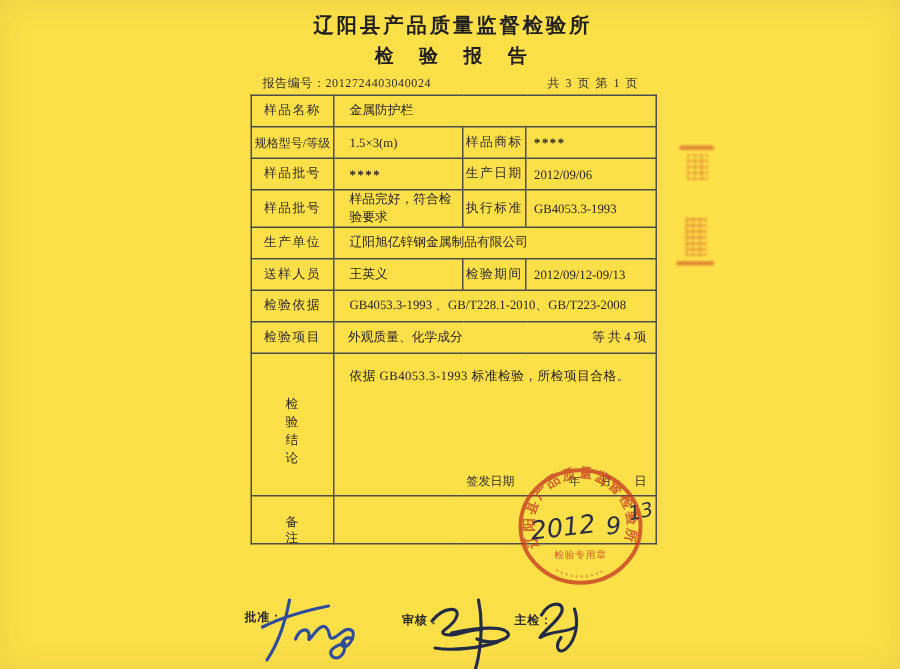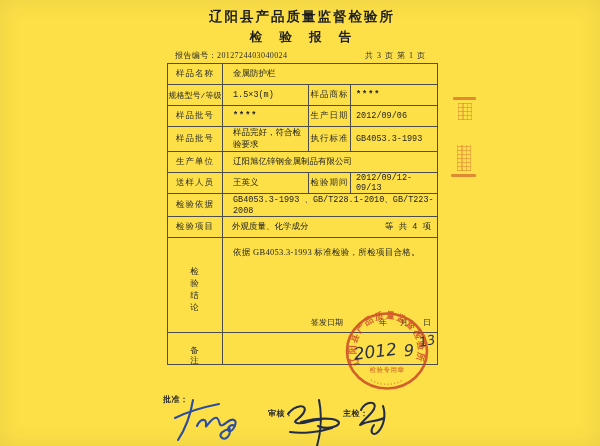--- a/index.html
+++ b/index.html
@@ -25,21 +25,21 @@
 
   
   table.report {
     position:absolute; left:167px; top:63px; width:270px;
     border-collapse:collapse; table-layout:fixed;
     font-size:8.5px; color:#242424;
   }
   table.report { border:1.5px solid #3a3a3a; }
   table.report td { border:1px solid #4c4c4c; overflow:hidden; }
   col.c1 { width:55px; } col.c2 { width:86px; } col.c3 { width:42px; } col.c4 { width:87px; }
-  tr.r td { height:21px;font-family:Liberation Mono, monospace; }
+  tr.r td { height:21px; }
   td.lab { text-align:center; letter-spacing:1px; color:#2b2b2b; }
   td.lab.tight { letter-spacing:0; font-size:8px; }
   td.val { padding-left:10px; text-align:left; }
   td.val4 { padding-left:5px; text-align:left; }
   .stars { letter-spacing:1px; font-weight:bold; }
   .items-flex { display:flex; justify-content:space-between; align-items:center; padding:0 6px 0 9px; }
 
   
   tr.tall td { height:95px; }
   tr.short td { height:32px; }
@@ -69,21 +69,21 @@
     background:
       repeating-linear-gradient(0deg,  rgba(198,52,34,0.55) 0 1.4px, transparent 1.4px 4px),
       repeating-linear-gradient(90deg, rgba(198,52,34,0.45) 0 1.4px, transparent 1.4px 4.5px);
   }
   .pstamp2 .glyphs { height:26px; }
 
   
   .hand-date { position:absolute; left:348px; top:324px; width:96px; height:48px; pointer-events:none; }
   .sigs { position:absolute; left:155px; top:392px; width:310px; height:54px; pointer-events:none; }
   .sig-label { position:absolute; font-size:8px; font-weight:bold; color:#2b2b2b; letter-spacing:0.5px; }
-  .sig-label.l1 { left:163px; top:394px; }
+  .sig-label.l1 { left:163px; top:406px; }
   .sig-label.l2 { left:268px; top:408px; }
   .sig-label.l3 { left:343px; top:408px; }
 </style>
 </head>
 <body>
 
 <div class="screen">
 
   <div class="org-title">辽阳县产品质量监督检验所</div>
   <div class="doc-title">检 验 报 告</div>

